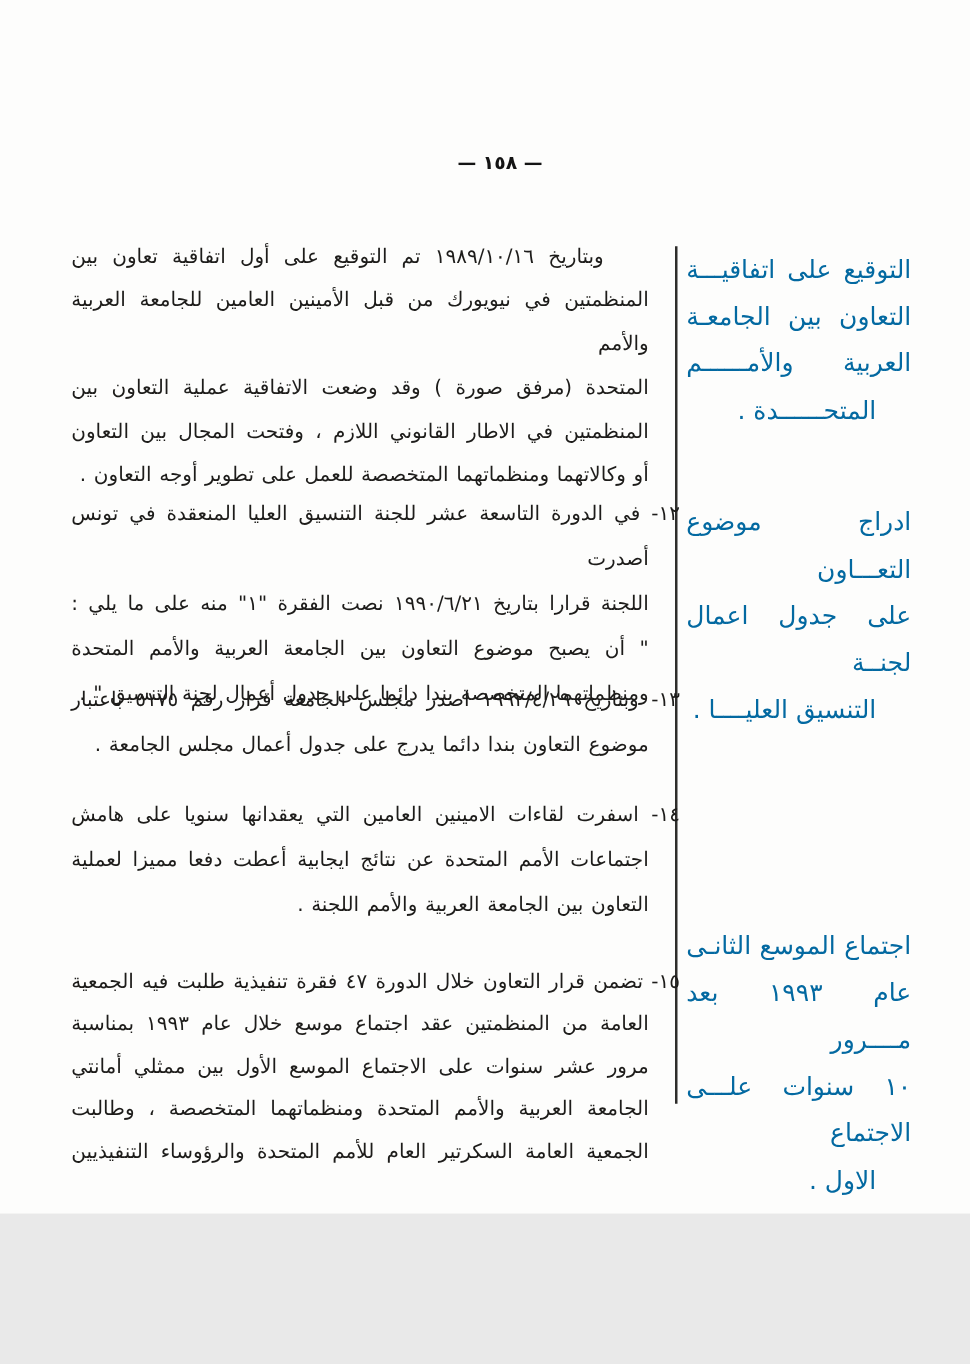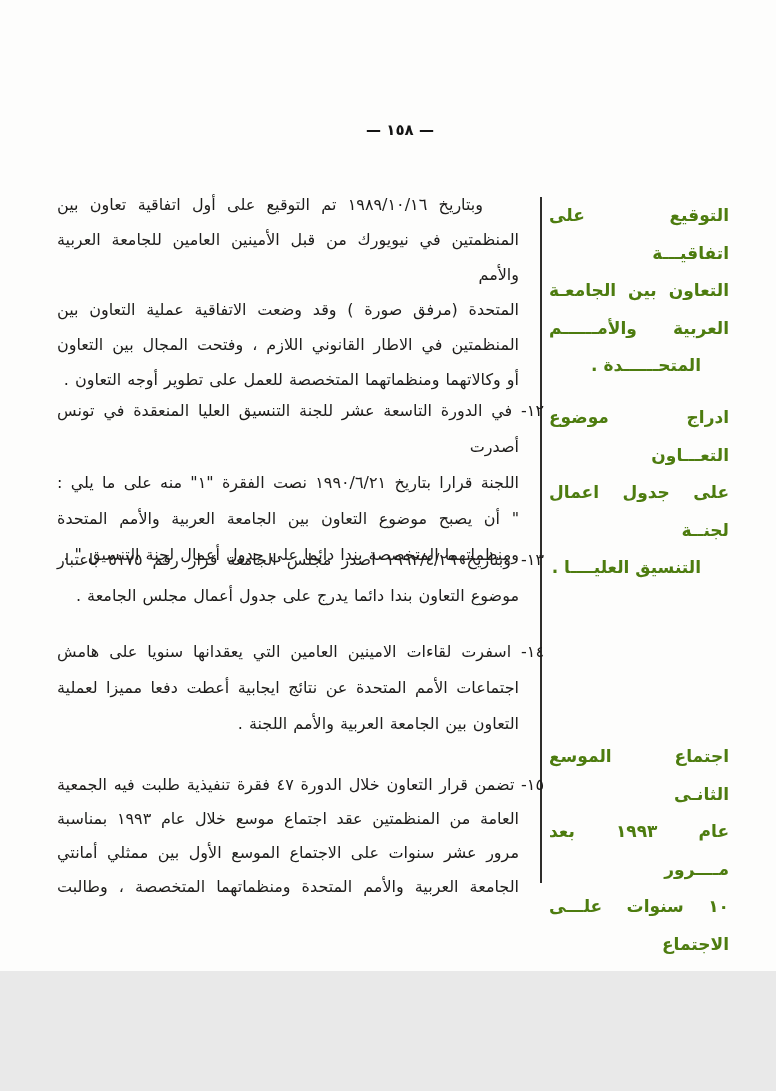--- a/index.html
+++ b/index.html
@@ -24,22 +24,22 @@
     font-size:16px;
   }
   .para .line{text-align:justify;text-align-last:justify;word-spacing:1px;}
   .para .line.last{text-align-last:right;}
   .para.cont .line.last{text-align-last:justify;}
   .para-intro .line:first-child{text-indent:36px;}
   .para-item{padding-right:25px;}
   .para-item .line:first-child{text-indent:-25px;}
   .note{
     position:absolute;left:549px;width:180px;
-    font-size:17px;font-weight:bold;line-height:37.5px;
-    color:#4d7c0f;
+    font-size:20px;font-weight:normal;line-height:37.5px;
+    color:#0369a1;
   }
   .note .line{text-align:justify;text-align-last:justify;}
   .note .line.last{text-align-last:right;padding-right:28px;}
   .vrule{
     position:absolute;left:540px;top:197px;width:2px;height:686px;
     background:#2e2d2b;
   }
   .speck{
     position:absolute;left:322px;top:1000px;width:3px;height:3px;
     background:#e6e6e4;border-radius:50%;
@@ -78,20 +78,21 @@
       <div class="line">١٤- اسفرت لقاءات الامينين العامين التي يعقدانها سنويا على هامش</div>
       <div class="line">اجتماعات الأمم المتحدة عن نتائج ايجابية أعطت دفعا مميزا لعملية</div>
       <div class="line last">التعاون بين الجامعة العربية والأمم اللجنة .</div>
     </div>
 
   <div class="para para-item cont" style="top:768px;line-height:34px;">
       <div class="line">١٥- تضمن قرار التعاون خلال الدورة ٤٧  فقرة تنفيذية طلبت فيه الجمعية</div>
       <div class="line">العامة من المنظمتين عقد اجتماع موسع خلال عام ١٩٩٣ بمناسبة</div>
       <div class="line">مرور عشر سنوات على الاجتماع الموسع الأول بين ممثلي أمانتي</div>
       <div class="line">الجامعة العربية والأمم المتحدة ومنظماتهما المتخصصة ، وطالبت</div>
+      <div class="line last">الجمعية العامة السكرتير العام للأمم المتحدة والرؤوساء التنفيذيين</div>
     </div>
 
   <div class="note" style="top:197px;">
       <div class="line">التوقيع على اتفاقيـــة</div>
       <div class="line">التعاون بين الجامعـة</div>
       <div class="line">العربية والأمــــــم</div>
       <div class="line last">المتحــــــدة .</div>
     </div>
 
   <div class="note" style="top:399px;">

